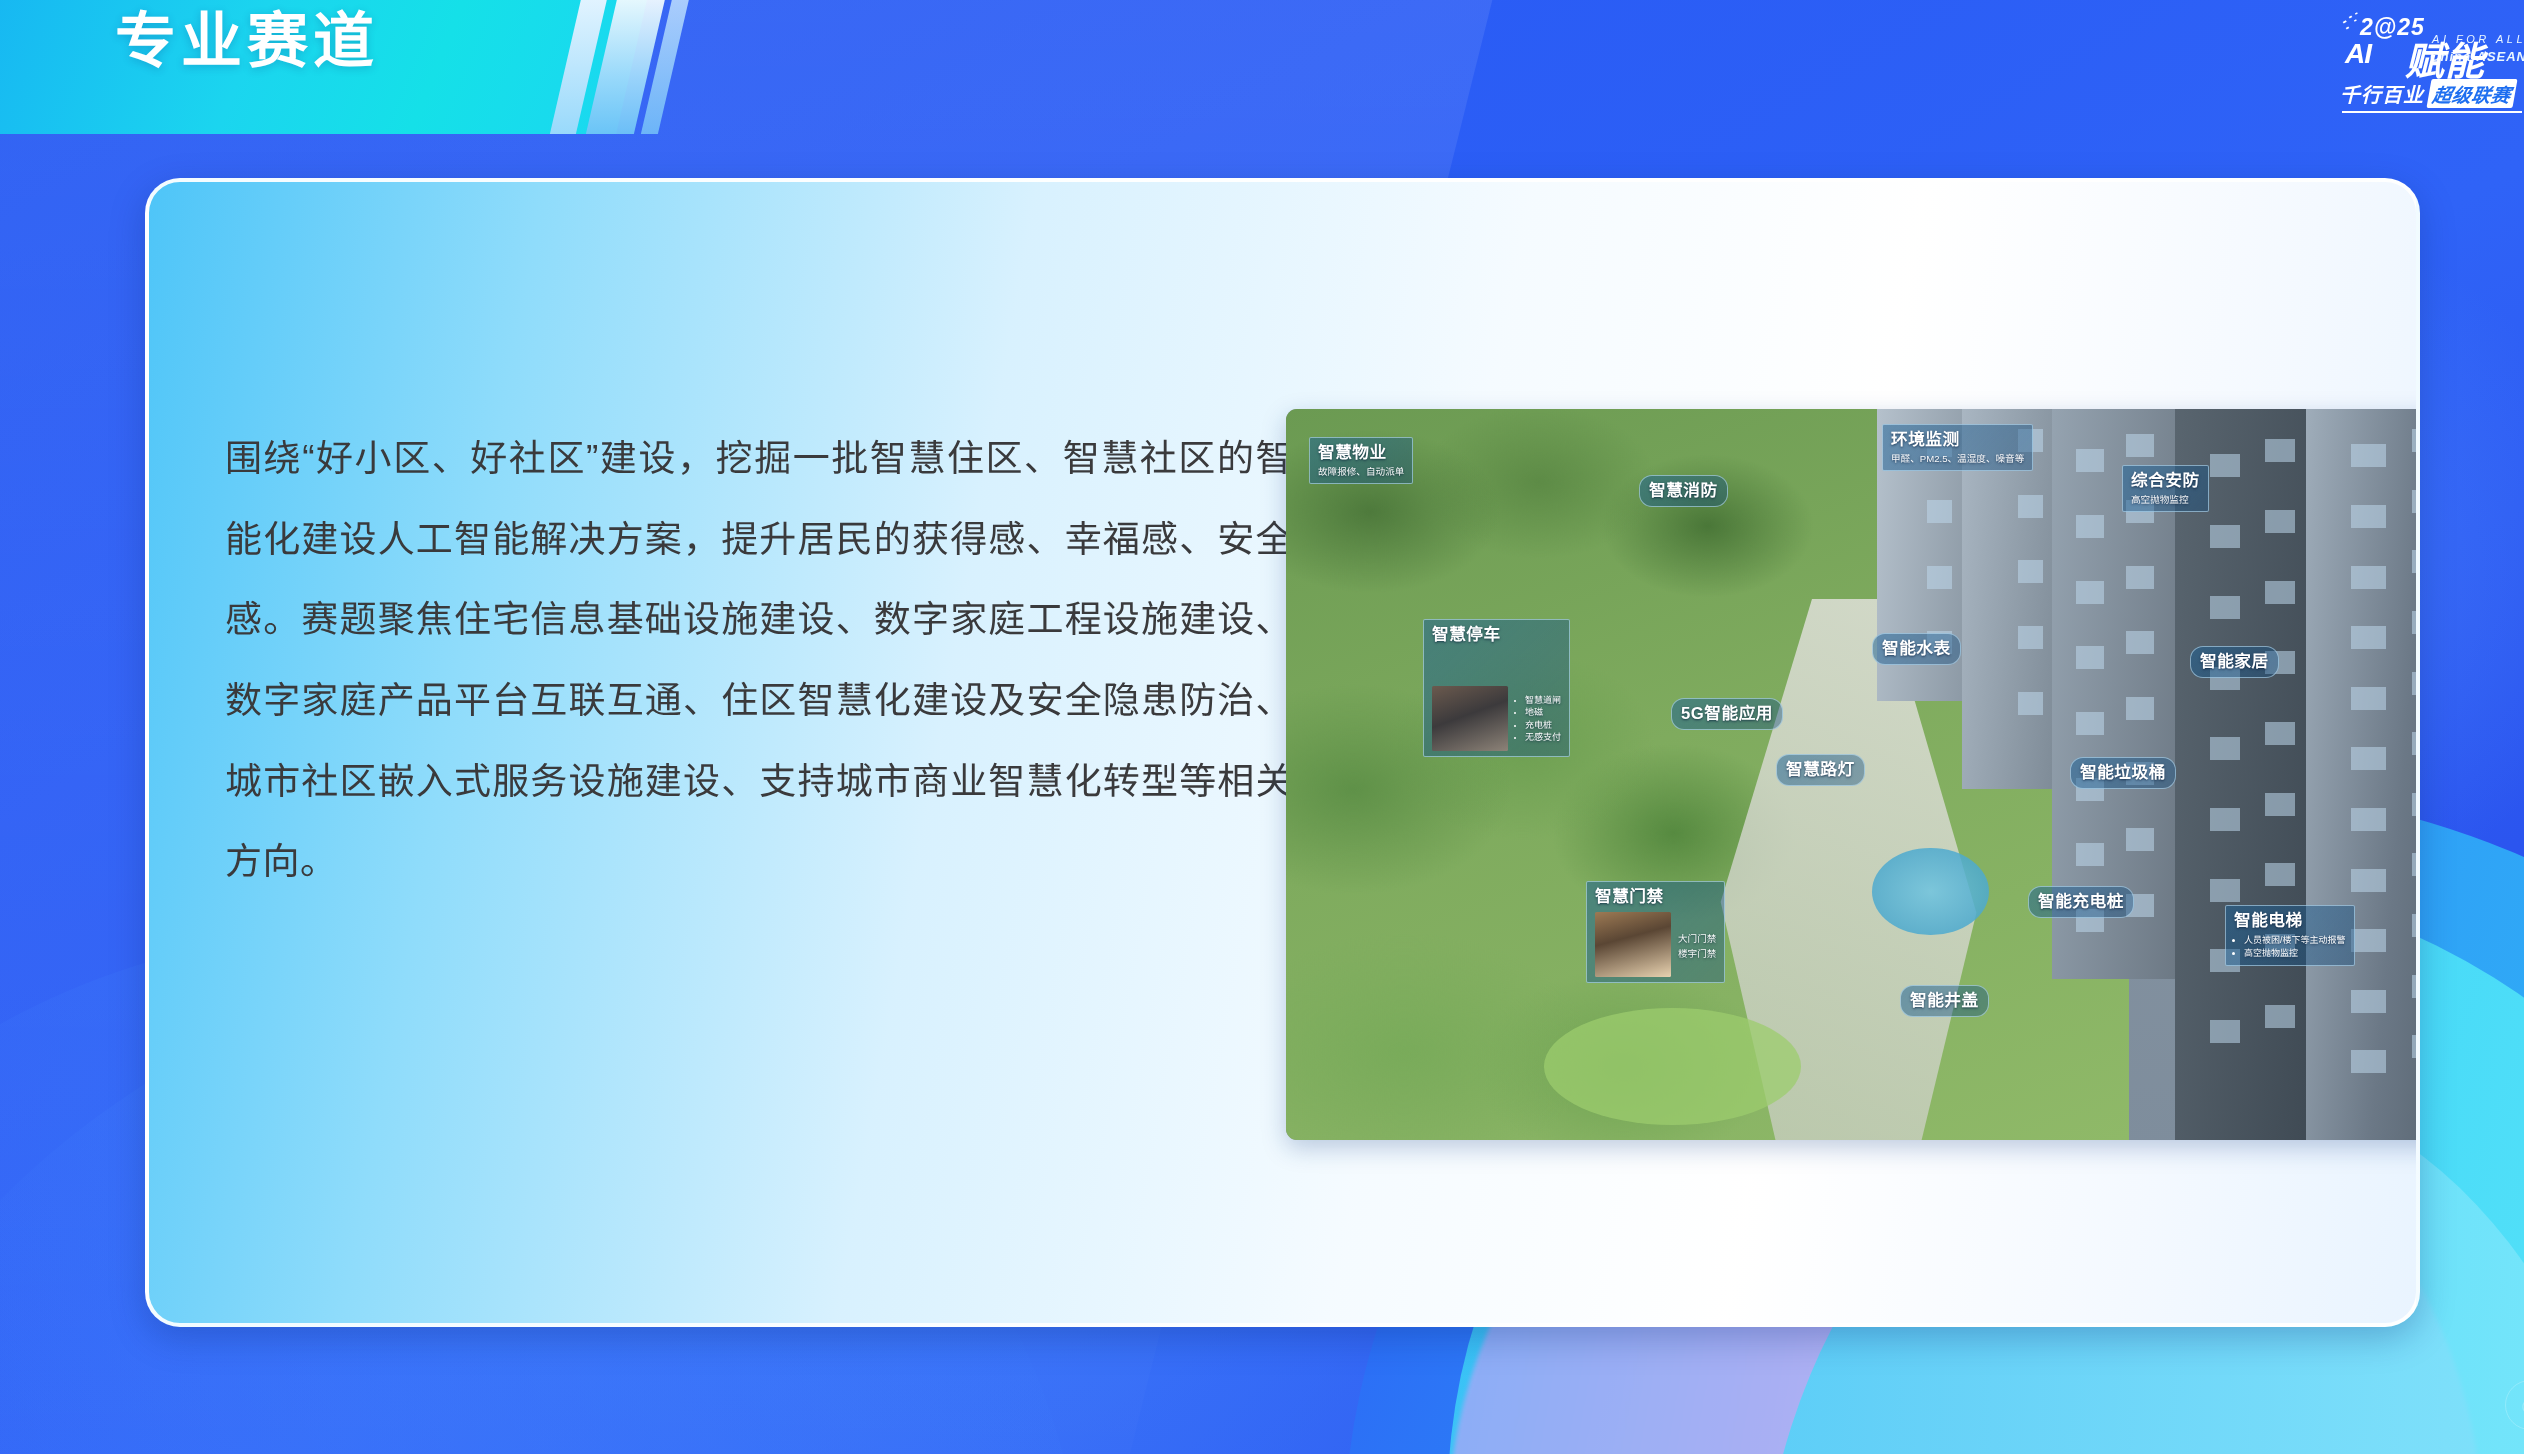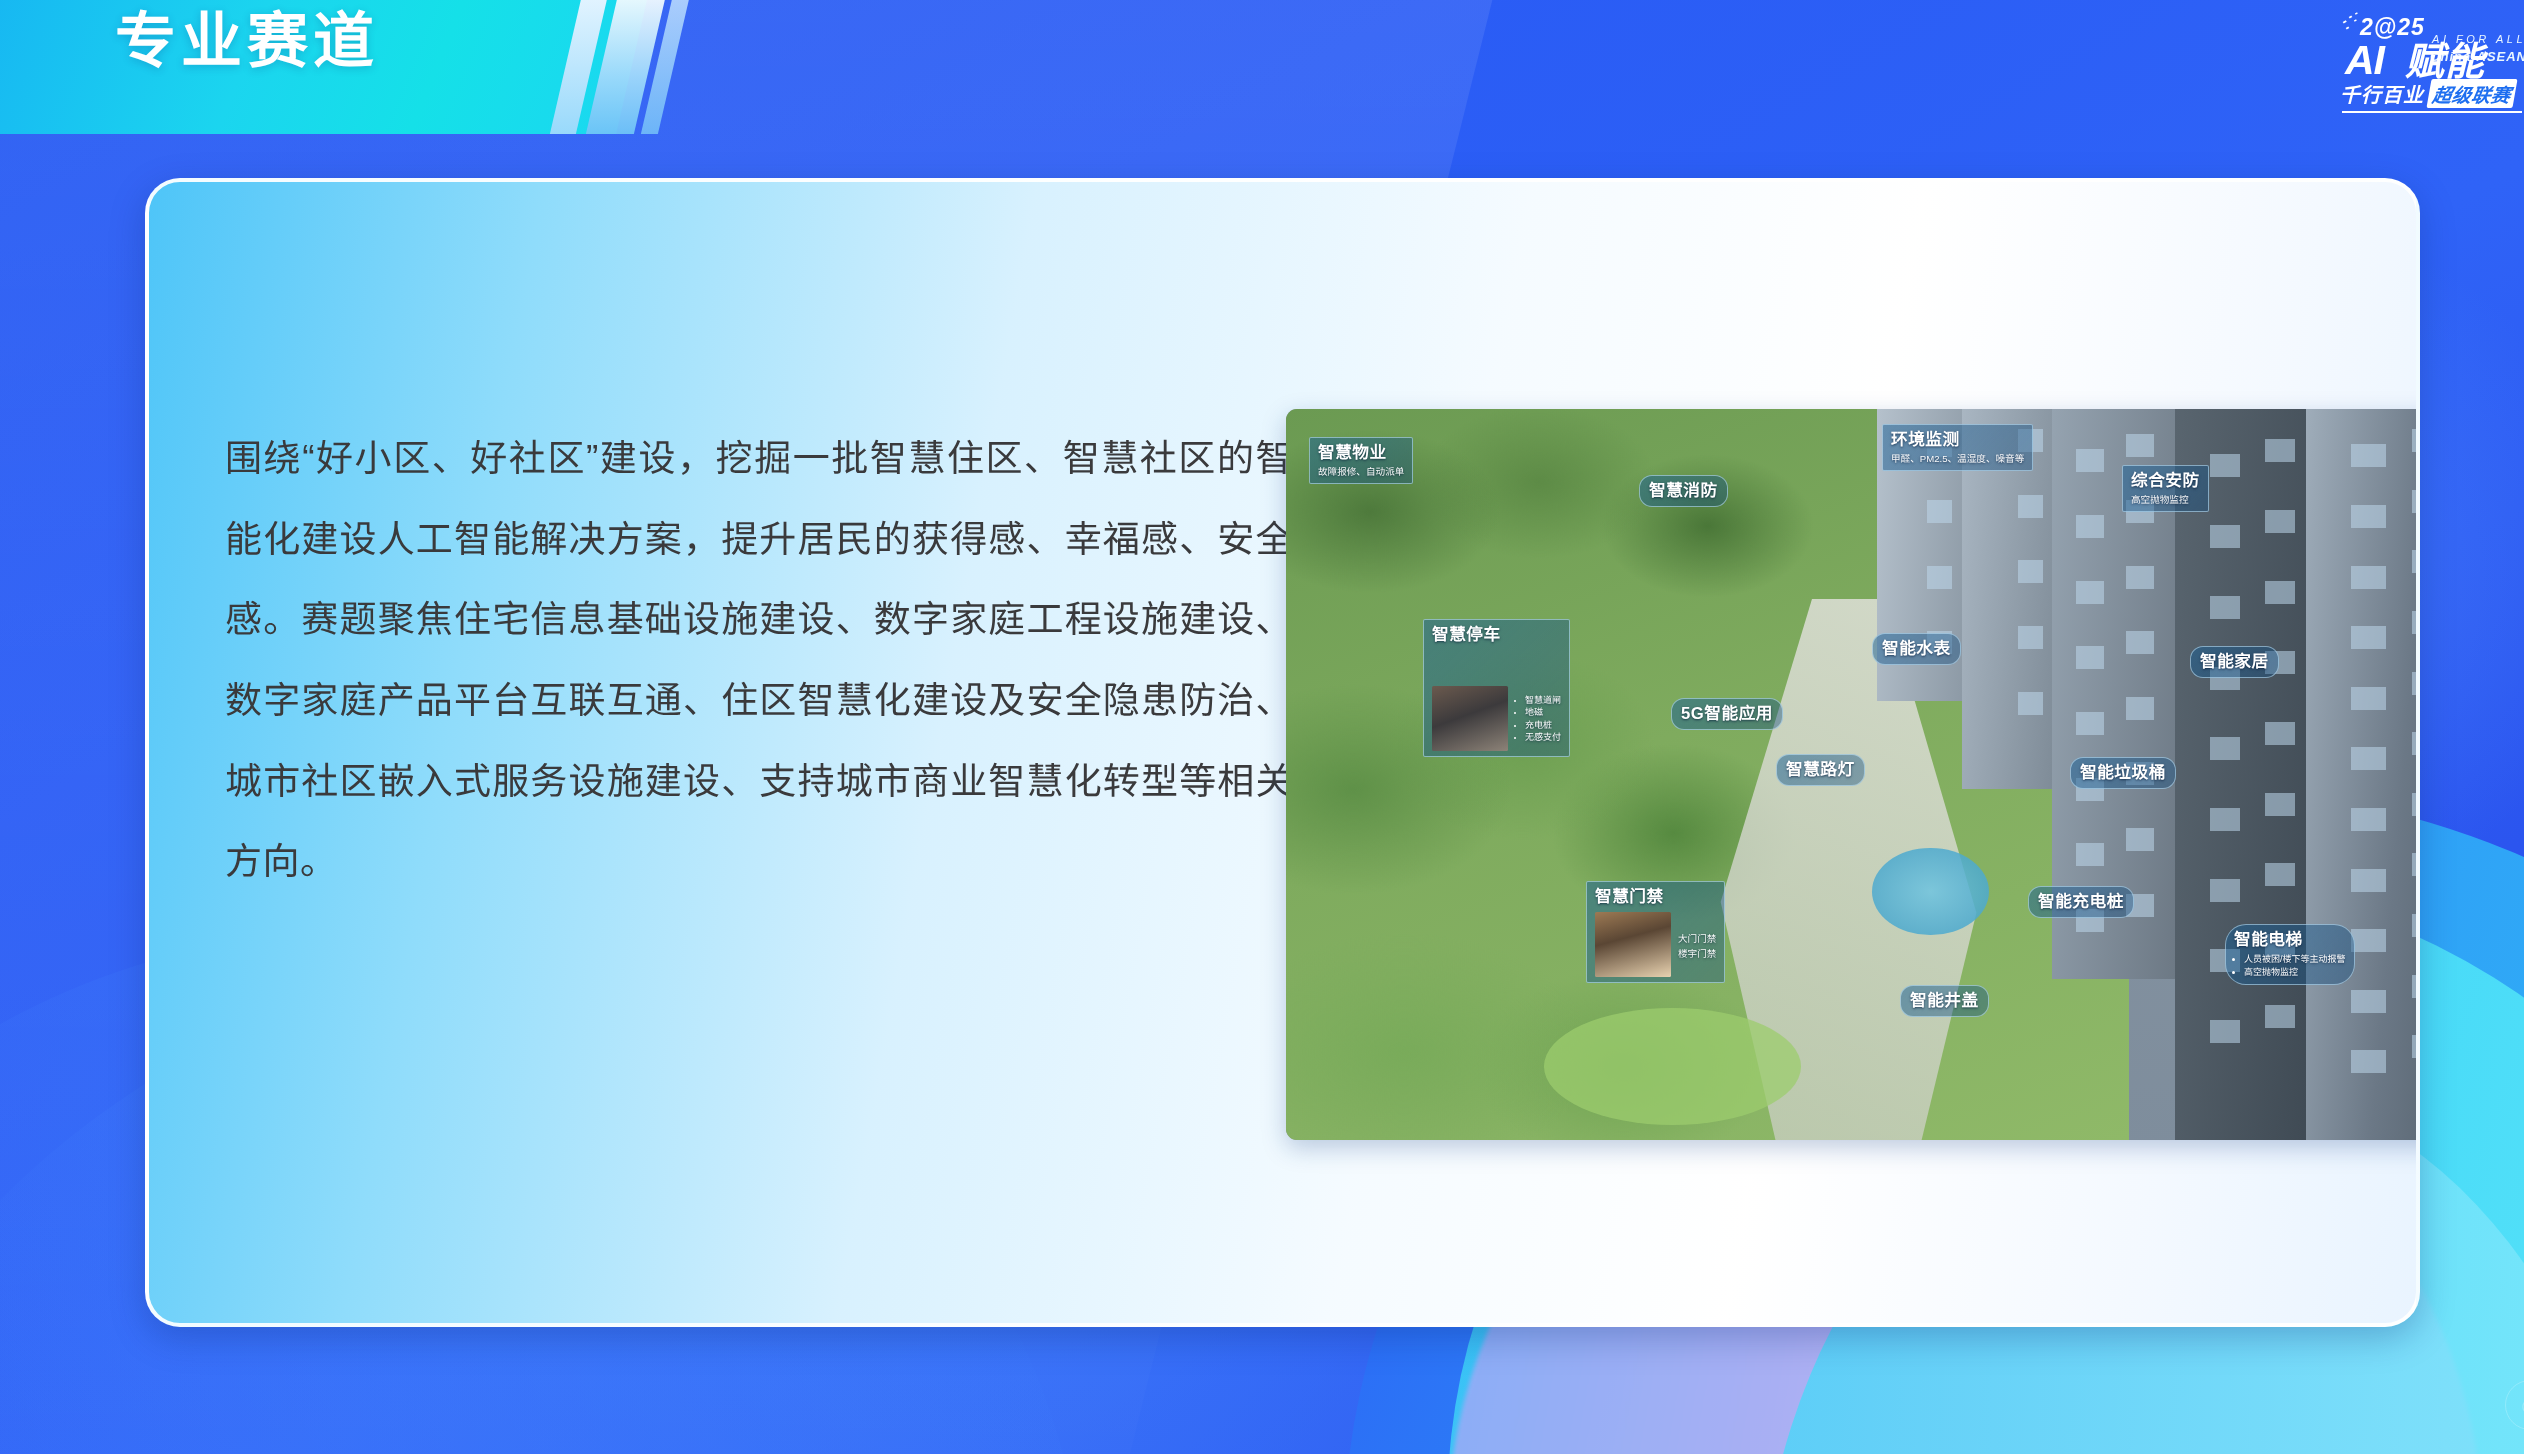--- a/index.html
+++ b/index.html
@@ -57,21 +57,21 @@
 
   
   .brand{position:absolute;right:57px;top:9px;width:212px;height:106px;color:#fff;}
   .brand-year{position:absolute;left:44px;top:5px;font-size:23px;font-weight:700;
       font-style:italic;letter-spacing:1px;}
   .brand-spark{position:absolute;left:24px;top:3px;width:26px;height:26px;}
   .brand-foral{position:absolute;right:2px;top:24px;font-size:11px;letter-spacing:3.5px;
       font-style:italic;color:#eaf6ff;}
   .brand-asean{position:absolute;right:1px;top:40px;font-size:13px;letter-spacing:1px;
       font-style:italic;font-weight:700;color:#eaf6ff;}
-  .brand-ai{position:absolute;left:29px;top:31px;font-size:41px;font-weight:700;
+  .brand-ai{position:absolute;left:29px;top:31px;font-size:28px;font-weight:700;
       font-style:italic;line-height:1;letter-spacing:-1px;}
   .brand-fn{position:absolute;left:89px;top:33px;font-size:39px;font-weight:700;
       font-style:italic;line-height:1;letter-spacing:1px;}
   .brand-bar{position:absolute;left:24px;bottom:9px;width:185px;height:25px;
       display:flex;align-items:center;gap:5px;}
   .brand-bar .t1{font-size:20px;font-weight:700;font-style:italic;letter-spacing:1px;}
   .brand-bar .t2{font-size:19px;font-weight:700;font-style:italic;letter-spacing:0.5px;
       background:#fff;color:#1f6ff0;padding:1px 4px;border-radius:2px;
       transform:skewX(-10deg);}
   .brand-ul{position:absolute;left:26px;bottom:2px;width:180px;height:2.5px;background:#fff;}
@@ -335,21 +335,21 @@
               </div>
             </div>
           </div>
         </div>
         <div class="co plain" style="left: 742px; top: 477px;">
           <div class="t">智能充电桩</div>
         </div>
         <div class="co plain" style="left: 614px; top: 576px;">
           <div class="t">智能井盖</div>
         </div>
-        <div class="co" style="left: 939px; top: 515px; border-radius: 21px;">
+        <div class="co" style="left: 939px; top: 496px;">
           <div class="t">智能电梯</div>
           <ul>
             <li>人员被困/楼下等主动报警</li>
             <li>高空抛物监控</li>
           </ul>
         </div>
       </div>
   </div>
 
 </div>

